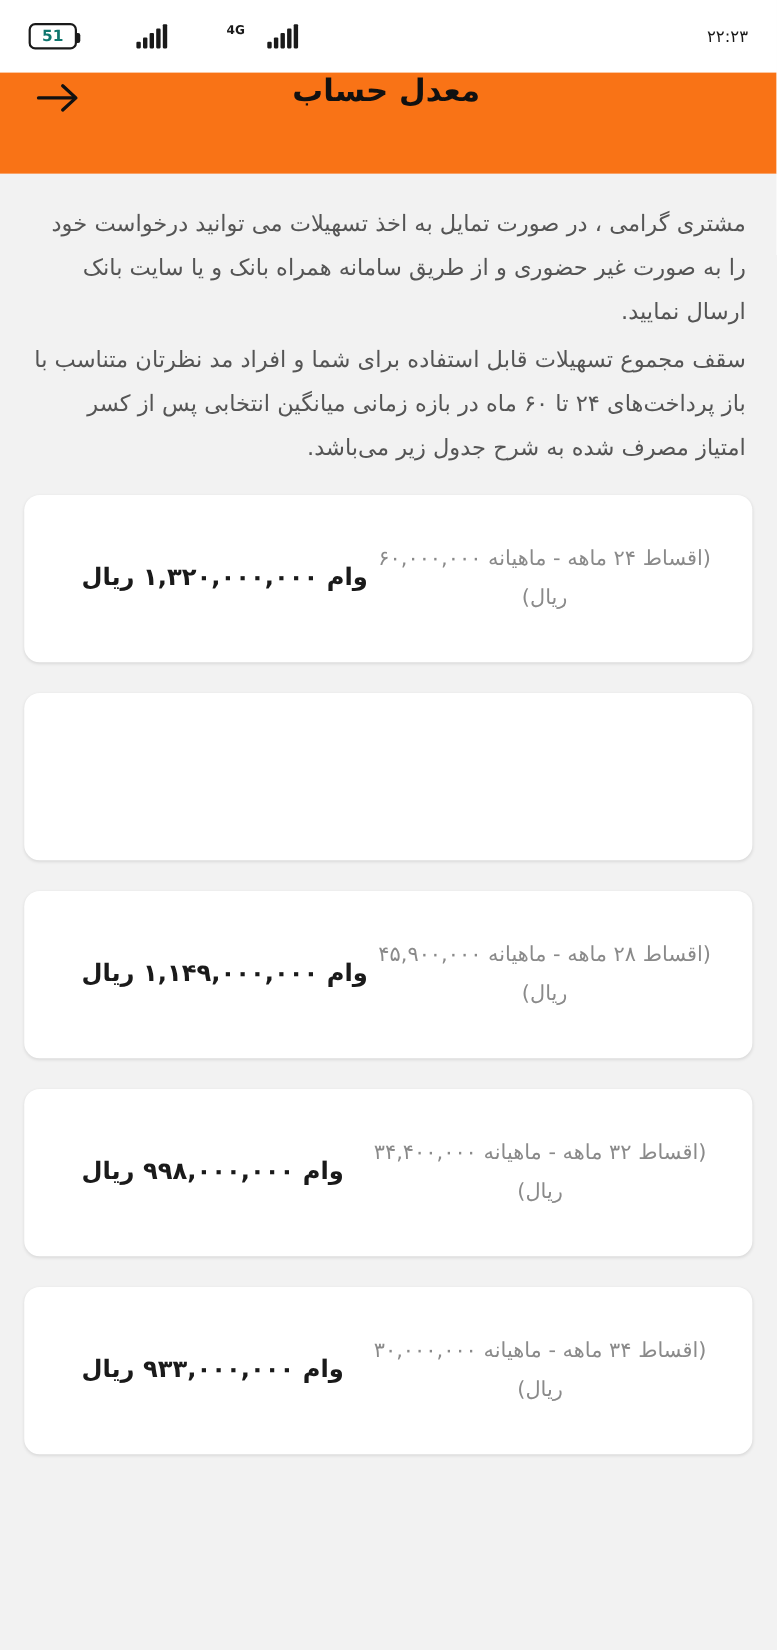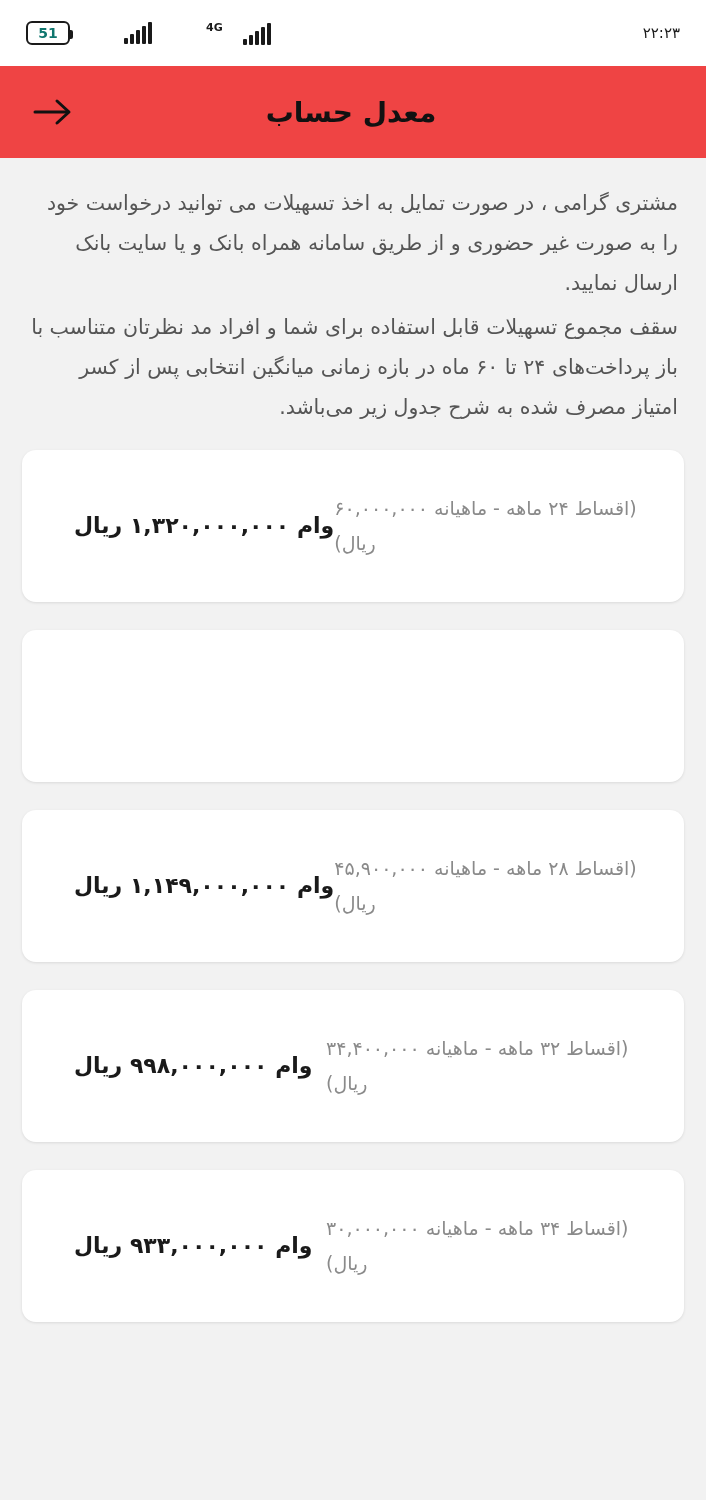--- a/index.html
+++ b/index.html
@@ -58,42 +58,42 @@
     align-items: flex-end;
     gap: 2px;
     height: 22px;
   }
   .sig i { display: block; width: 4px; background: #1a1a1a; border-radius: 1px; }
   .sig i:nth-child(1) { height: 6px; }
   .sig i:nth-child(2) { height: 10px; }
   .sig i:nth-child(3) { height: 14px; }
   .sig i:nth-child(4) { height: 18px; }
   .sig i:nth-child(5) { height: 22px; }
-  .sig-group { display: flex; align-items: flex-end; gap: 20px; position: relative; margin-left: 45px; }
+  .sig-group { display: flex; align-items: flex-start; gap: 20px; position: relative; margin-left: 45px; }
   .net-label {
     font-size: 11px;
     font-weight: bold;
     color: #1a1a1a;
     line-height: 1;
     margin-bottom: 12px;
   }
   .clock {
     font-size: 15px;
     color: #1a1a1a;
     letter-spacing: 0.5px;
   }
 
   
   .appbar {
     height: 92px;
     display: flex;
-    align-items: center;
+    align-items: flex-start;
     justify-content: space-between;
     padding: 0 30px 0 30px;
-    background: #ef4444;
+    background: #f97316;
   }
   .appbar-title {
     font-size: 28px;
     font-weight: bold;
     color: #111111;
     flex: 1;
     text-align: center;
     padding-right: 50px;
   }
   .back-arrow {
@@ -137,21 +137,21 @@
     font-weight: bold;
     color: #1a1a1a;
     white-space: nowrap;
     text-align: right;
     margin-left: 24px;
   }
   .loan-detail {
     font-size: 19px;
     color: #8a8a8a;
     line-height: 1.85;
-    text-align: left;
+    text-align: center;
     max-width: 330px;
     direction: rtl;
   }
 </style>
 </head>
 <body>
 
 <div class="statusbar">
   <div class="status-left">
     <div class="battery">

